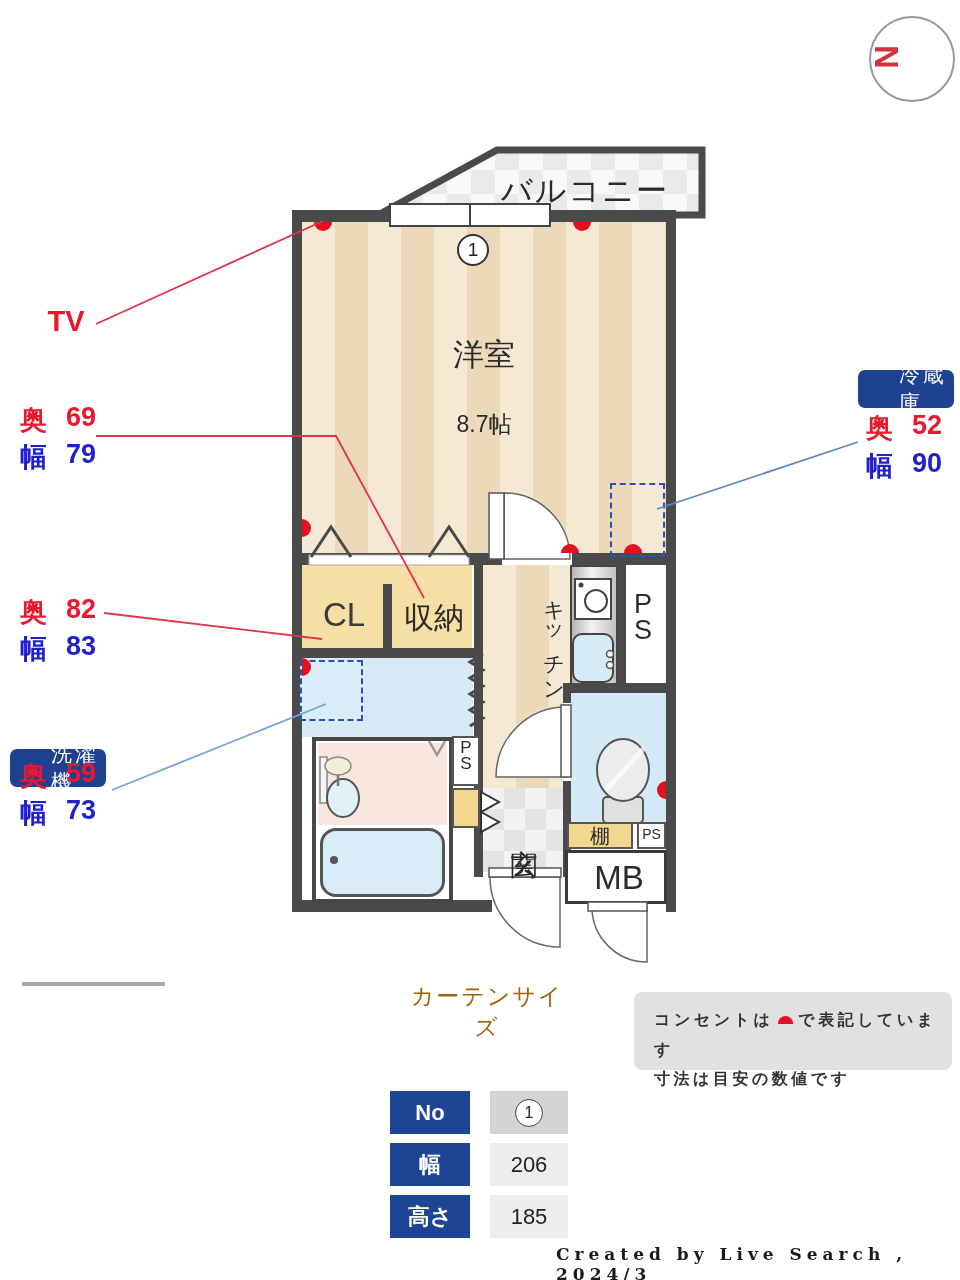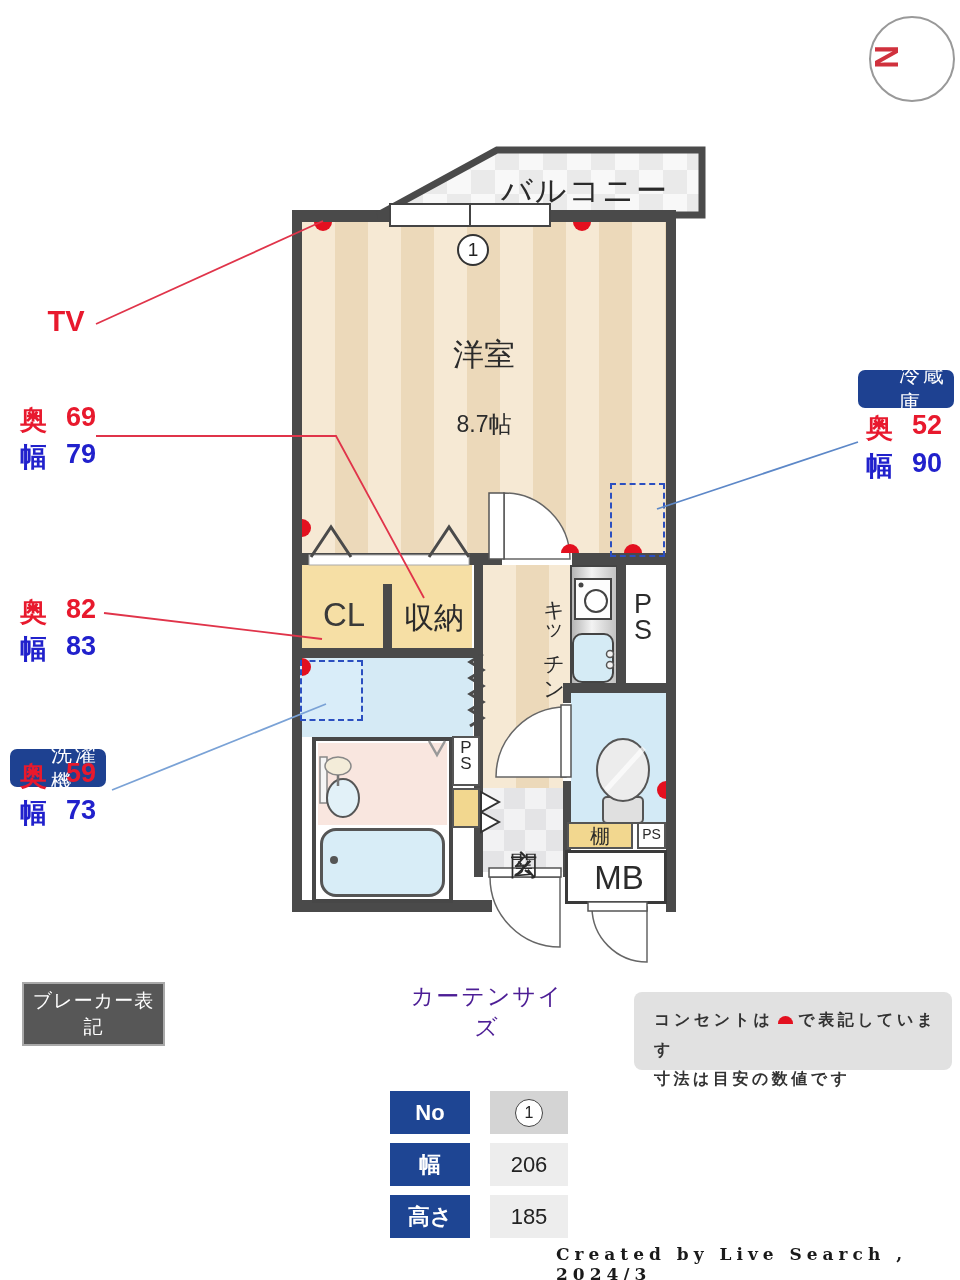--- a/index.html
+++ b/index.html
@@ -214,29 +214,28 @@
 <div class="dim-row red" style="left:866px;top:410px;">
   <span>奥</span>
     <span>52</span>
   </div>
 <div class="dim-row blue" style="left:866px;top:448px;">
   <span>幅</span>
     <span>90</span>
   </div>
 
 <div class="breaker" style="left:22px;top:982px;">
-  <div class="hd">ブレーカー表記</div>
 </div>
 
 <div class="note" style="left:634px;top:992px;width:318px;height:78px;">
   <span>コンセントは</span><span class="dome"></span><span>で表記しています</span><br>
   <span>寸法は目安の数値です</span>
 </div>
 
-<div class="lbl" style="left:402px;top:981px;width:170px;font-size:23px;letter-spacing:2px;color:#4c1d95;">カーテンサイズ</div>
+<div class="lbl" style="left:402px;top:981px;width:170px;font-size:23px;letter-spacing:2px;color:#a16207;">カーテンサイズ</div>
 <div class="cell hd" style="left:390px;top:1091px;width:80px;height:43px;">No</div>
 <div class="cell val first" style="left:490px;top:1091px;width:78px;height:43px;">
   <span class="incircle">
       <span>1</span>
     </span>
 </div>
 <div class="cell hd" style="left:390px;top:1143px;width:80px;height:43px;">幅</div>
 <div class="cell val" style="left:490px;top:1143px;width:78px;height:43px;">206</div>
 <div class="cell hd" style="left:390px;top:1195px;width:80px;height:43px;">高さ</div>
 <div class="cell val" style="left:490px;top:1195px;width:78px;height:43px;">185</div>

